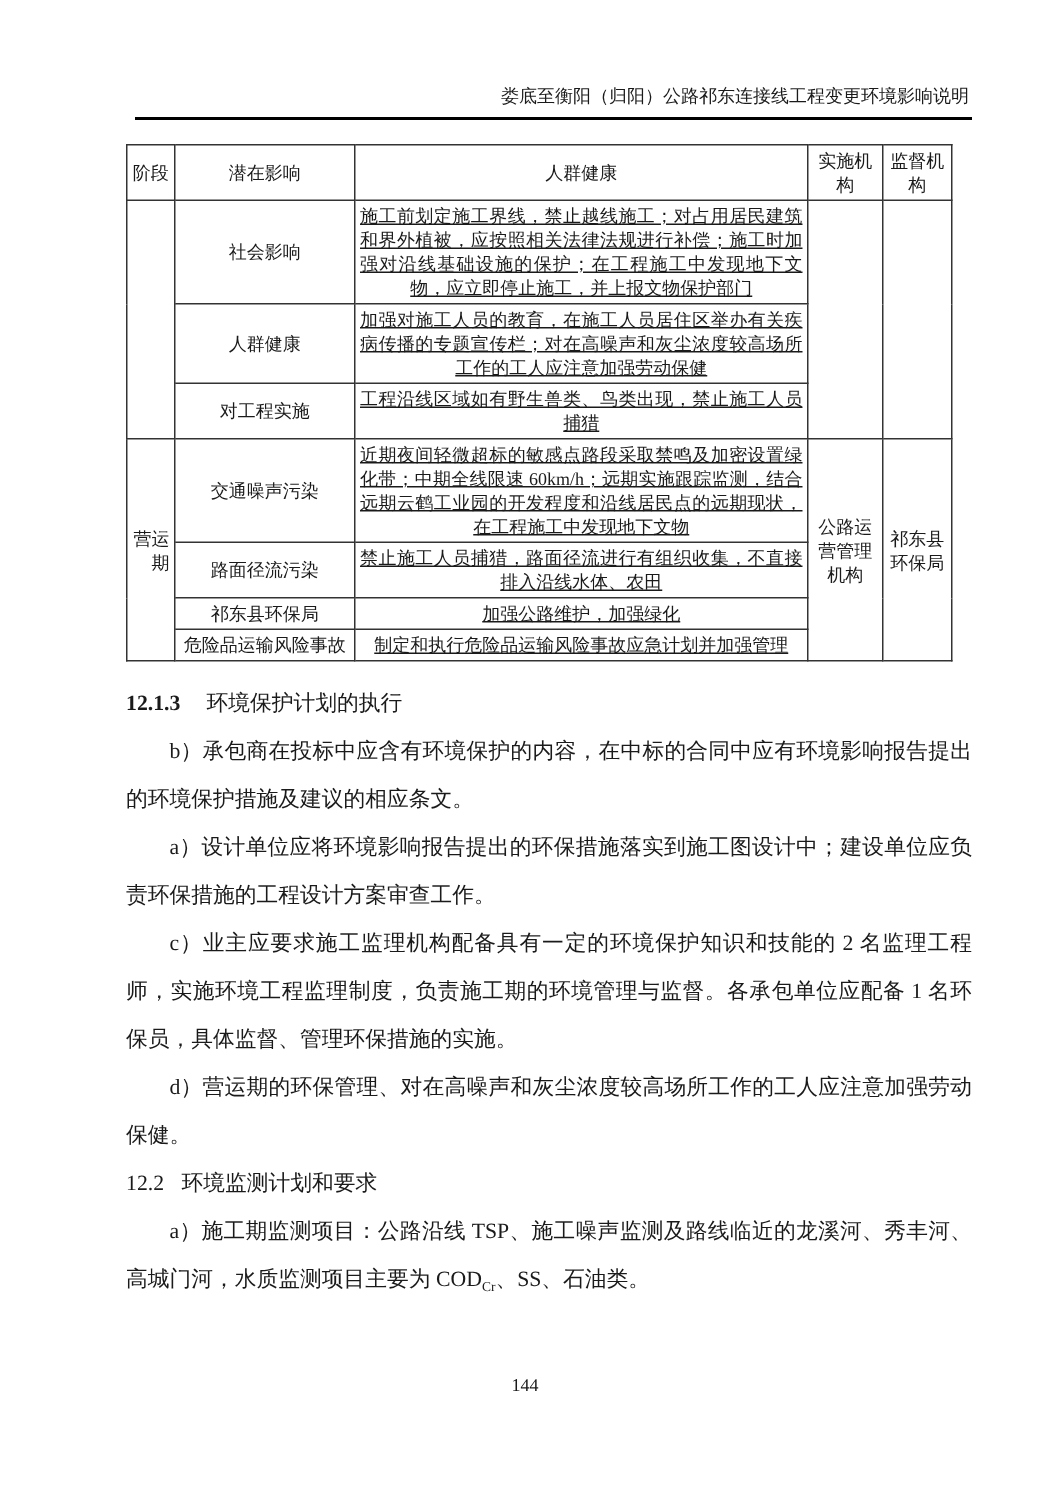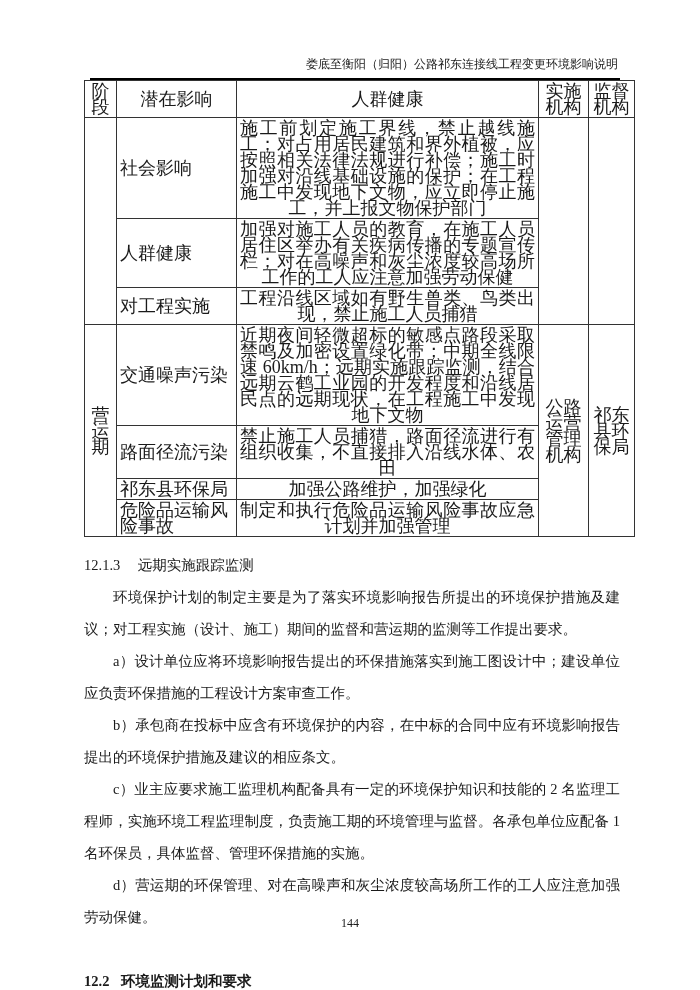--- a/index.html
+++ b/index.html
@@ -6,75 +6,76 @@
   body{
     width:700px;height:990px;
     background:#ffffff;
     font-family:"Liberation Serif","DejaVu Serif",serif;
     color:#1a1a1a;
     position:relative;
     overflow:hidden;
   }
   .page{
     position:absolute; inset:0;
-    padding:56px 80px 0 84px;
+    padding:56px 52px 0 84px;
     box-sizing:border-box;
   }
   
   .running-header{
     text-align:right;
     font-size:12px;
     line-height:16px;
     padding:0 2px 6px 0;
     border-bottom:2px solid #000;
     margin:0 0 0 6px;
   }
   
   table.mitigation{
     border-collapse:collapse;
-    margin-top:0;
+    margin-top:16px;
     width:550px;
     table-layout:fixed;
-    font-size:18px;
+    font-size:12px;
   }
   table.mitigation td, table.mitigation th{
     border:1px solid #333;
     padding:2px 3px;
     vertical-align:middle;
     font-weight:normal;
     line-height:16px;
   }
   th.hdr{ text-align:center; }
   td.stage-cell{
-    text-align:center;
+    text-align:right;
     line-height:22px;
     padding:2px 6px;
   }
-  td.impact-cell{ }
+  td.impact-cell{ text-align:center; }
   td.measure-cell{
     text-align:justify;
     text-align-last:center;
     padding:2px 5px;
+    text-decoration:underline;
   }
   td.org-cell{
     text-align:center;
     line-height:17px;
   }
   
   .body-text{ margin-top:12px; }
   .body-text p, .body-text h3, .body-text h4{
     margin:0;
     font-size:14.5px;
     line-height:32px;
     font-weight:normal;
   }
   .para{ text-align:justify; text-indent:2em; }
-  .heading-num{ margin-right:1.2em; }
+  .heading-num{ margin-right:1.2em;font-weight:bold; }
   .heading-num-wide{ margin-right:0.8em; }
-  h3.bold-heading{ font-weight:bold;margin-top:32px; }
+  h3.bold-heading{ font-weight:normal; }
   sub.cod-sub{ font-size:9px; }
   
   .footer{
     position:absolute;
     left:0; right:0;
     top:916px;
     text-align:center;
     font-size:12px;
   }
 </style>
@@ -137,25 +138,24 @@
       </tr>
       <tr>
         <td class="impact-cell">危险品运输风险事故</td>
         <td class="measure-cell">制定和执行危险品运输风险事故应急计划并加强管理</td>
       </tr>
     </tbody>
   </table>
 
   <div class="body-text">
 
-    <h4><span class="heading-num">12.1.3</span><span>远期实施跟踪监测</span></h4>
+    <h4><span class="heading-num">12.1.3</span><span>环境保护计划的执行</span></h4>
 
-    <p class="para">环境保护计划的制定主要是为了落实环境影响报告所提出的环境保护措施及建议；对工程实施（设计、施工）期间的监督和营运期的监测等工作提出要求。</p>
+    <p class="para">b）承包商在投标中应含有环境保护的内容，在中标的合同中应有环境影响报告提出的环境保护措施及建议的相应条文。</p>
     <p class="para">a）设计单位应将环境影响报告提出的环保措施落实到施工图设计中；建设单位应负责环保措施的工程设计方案审查工作。</p>
-    <p class="para">b）承包商在投标中应含有环境保护的内容，在中标的合同中应有环境影响报告提出的环境保护措施及建议的相应条文。</p>
     <p class="para">c）业主应要求施工监理机构配备具有一定的环境保护知识和技能的 2 名监理工程师，实施环境工程监理制度，负责施工期的环境管理与监督。各承包单位应配备 1 名环保员，具体监督、管理环保措施的实施。</p>
     <p class="para">d）营运期的环保管理、对在高噪声和灰尘浓度较高场所工作的工人应注意加强劳动保健。</p>
 
     <h3 class="bold-heading"><span class="heading-num-wide">12.2</span><span>环境监测计划和要求</span></h3>
 
 
     <p class="para"><span>a）施工期监测项目：公路沿线 TSP、施工噪声监测及路线临近的龙溪河、秀丰河、高城门河，水质监测项目主要为 COD</span><sub class="cod-sub">Cr</sub><span>、SS、石油类。</span></p>
   </div>
 
 </div>

